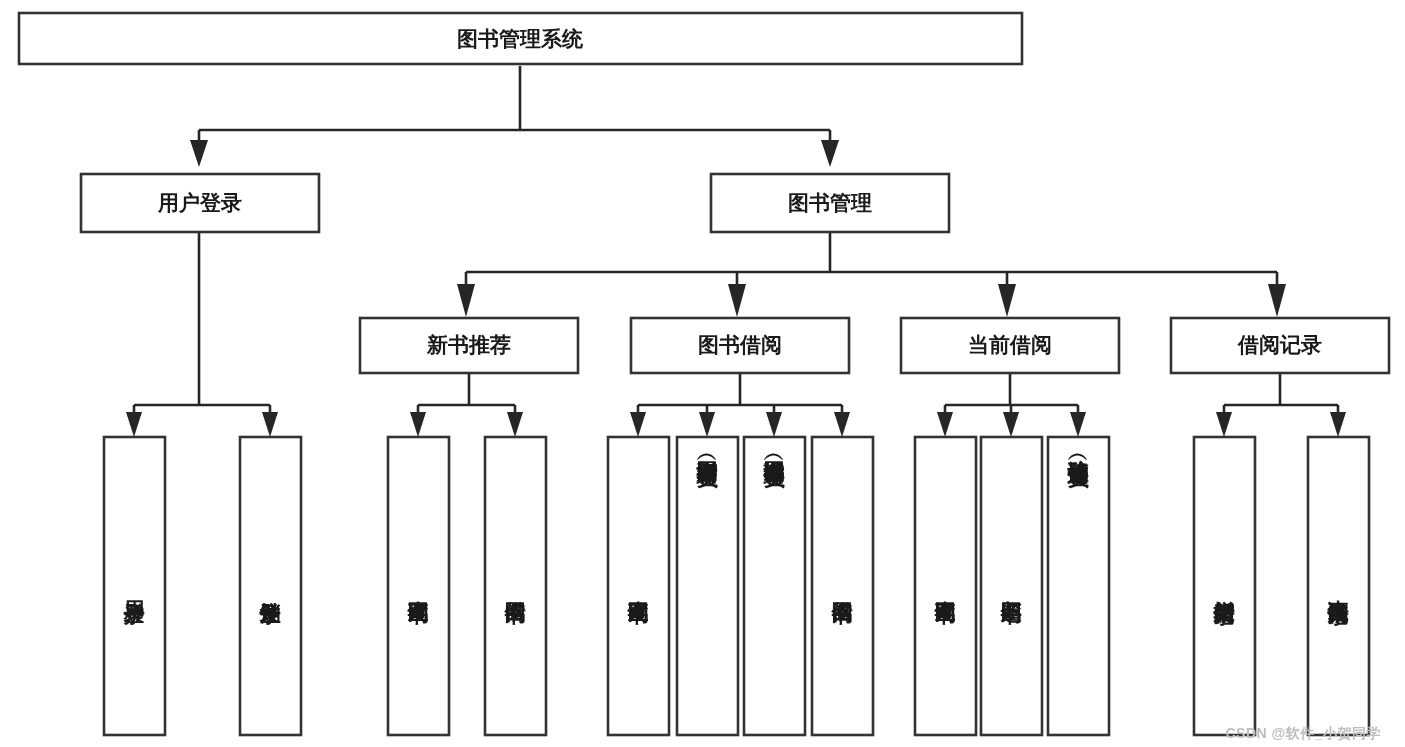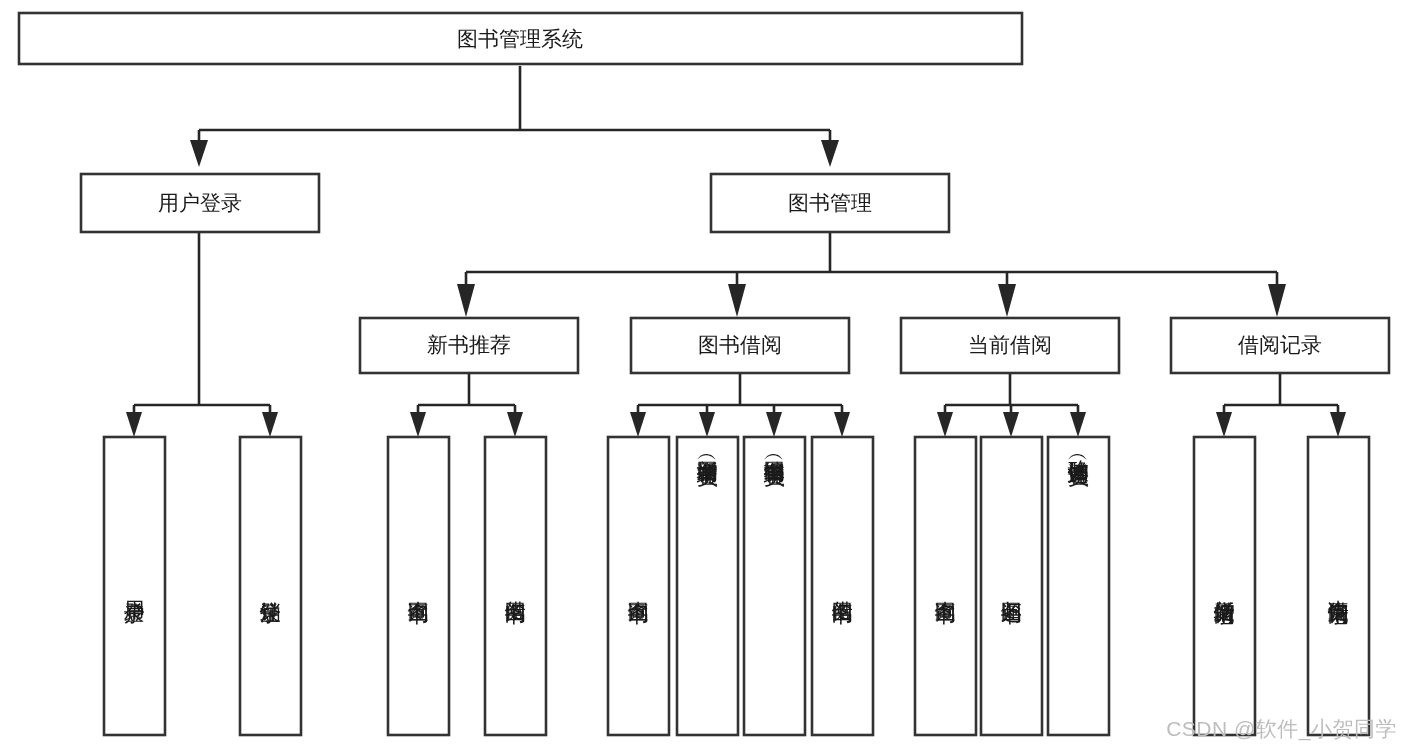--- a/index.html
+++ b/index.html
@@ -11,20 +11,21 @@
     width: 1405px;
     height: 747px;
     font-family: "Liberation Sans", "DejaVu Sans", sans-serif;
     overflow: hidden;
     position: relative;
   }
   #diagram-root {
     position: relative;
     width: 1405px;
     height: 747px;
+    font-weight: bold;
   }
   svg.diagram {
     position: absolute;
     left: 0;
     top: 0;
     width: 1405px;
     height: 747px;
     display: block;
   }
   .node-box {
@@ -62,24 +63,24 @@
     font-family: "Liberation Sans", "DejaVu Sans", sans-serif;
     font-size: 21px;
     color: #1a1a1a;
     line-height: 1.12;
     letter-spacing: 1px;
     white-space: nowrap;
     text-align: center;
   }
   .watermark {
     position: absolute;
-    right: 8px;
+    right: 24px;
     bottom: 4px;
     font-family: "Liberation Sans", "DejaVu Sans", sans-serif;
-    font-size: 21px;
+    font-size: 14px;
     color: #bdbdbd;
     letter-spacing: 0.5px;
     white-space: nowrap;
   }
 </style>
 </head>
 <body>
 
 <div id="diagram-root">
 

